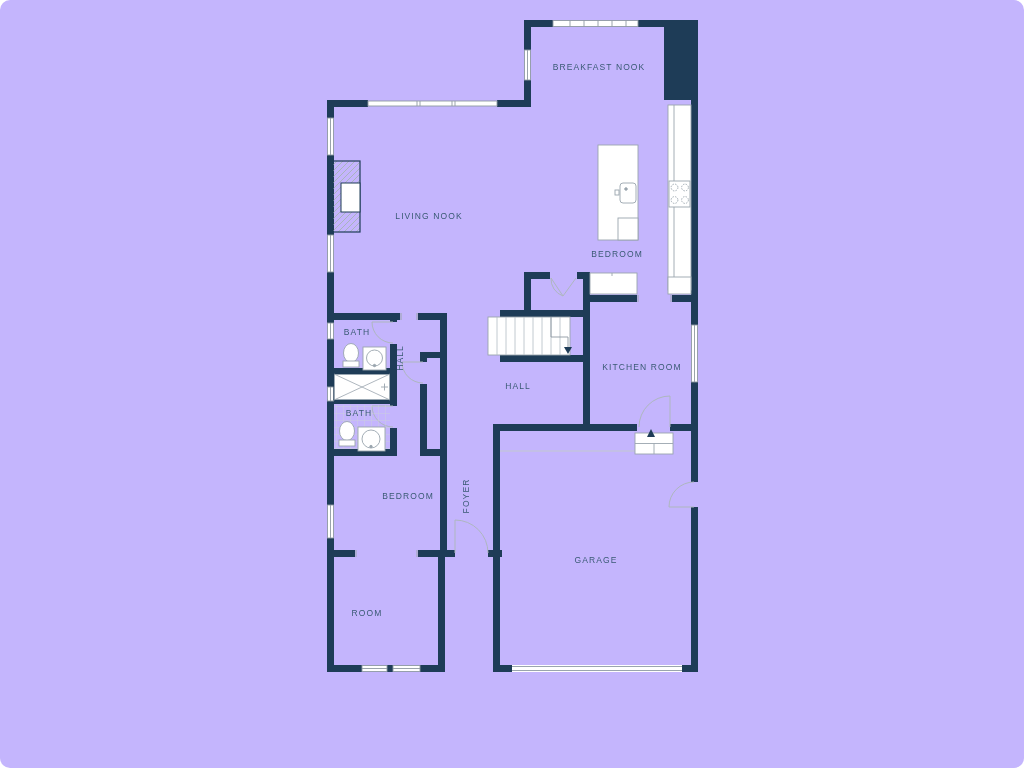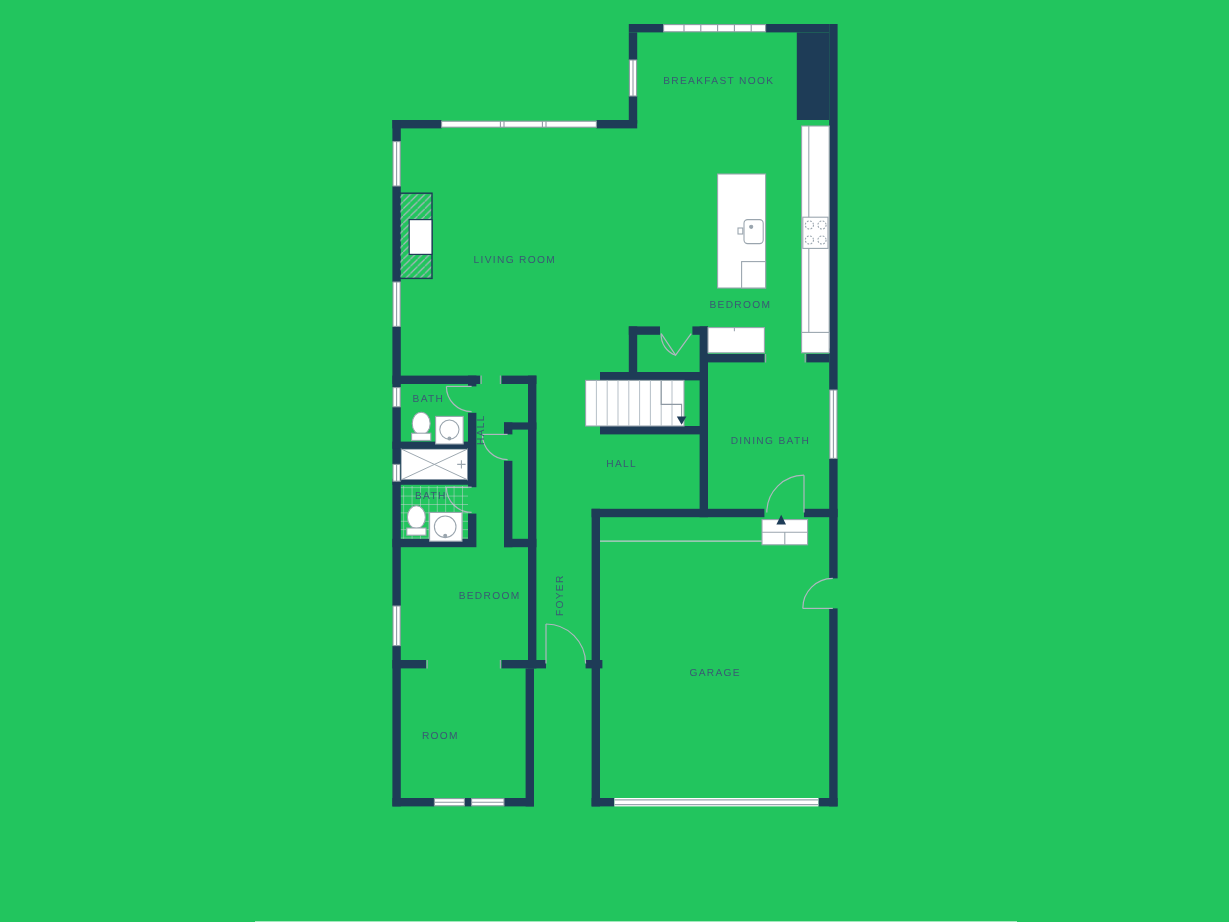--- a/index.html
+++ b/index.html
@@ -1,17 +1,17 @@
 <!DOCTYPE html>
 <html><head>
 <meta charset="utf-8">
 <style>
   html,body{margin:0;padding:0;background:#ffffff;}
-  .canvas{position:relative;width:1024px;height:768px;background:#22c55e;overflow:hidden;
-          font-family:"Liberation Sans", sans-serif;}
+  .canvas{position:relative;width:1024px;height:768px;background:#c4b5fd;overflow:hidden;
+          font-family:"Liberation Sans", sans-serif;border-radius:10px;}
   .plan-svg{position:absolute;left:0;top:0;}
   .room-label{position:absolute;font-size:8.5px;letter-spacing:1.1px;color:#3a5a74;
               transform:translate(-50%,-50%);white-space:nowrap;font-weight:400;}
   .room-label.vertical{transform:translate(-50%,-50%) rotate(-90deg);}
 </style>
 </head>
 <body>
 
 <div class="canvas">
 
@@ -249,23 +249,23 @@
       <polygon points="651,429 655,437 647,437" fill="#1e3c57"></polygon>
     </g>
     <g>
       <rect x="512" y="665" width="170" height="7" fill="#ffffff"></rect>
       <path d="M512 666.5 H682 M512 670.5 H682" stroke="#9aa5ae" stroke-width="1" fill="none"></path>
     </g>
   </g>
 </svg>
 
 <div class="room-label" style="left:599px;top:67px;">BREAKFAST NOOK</div>
-<div class="room-label" style="left:429px;top:216px;">LIVING ROOM</div>
+<div class="room-label" style="left:429px;top:216px;">LIVING NOOK</div>
 <div class="room-label" style="left:617px;top:254px;">BEDROOM</div>
-<div class="room-label" style="left:642px;top:367px;">DINING BATH</div>
+<div class="room-label" style="left:642px;top:367px;">KITCHEN ROOM</div>
 <div class="room-label" style="left:518px;top:386px;">HALL</div>
 <div class="room-label vertical" style="left:400px;top:358px;">HALL</div>
 <div class="room-label" style="left:357px;top:332px;">BATH</div>
 <div class="room-label" style="left:359px;top:413px;">BATH</div>
 <div class="room-label" style="left:408px;top:496px;">BEDROOM</div>
 <div class="room-label vertical" style="left:466px;top:496px;">FOYER</div>
 <div class="room-label" style="left:596px;top:560px;text-align:right;">GARAGE</div>
 <div class="room-label" style="left:367px;top:613px;">ROOM</div>
 
 </div>

